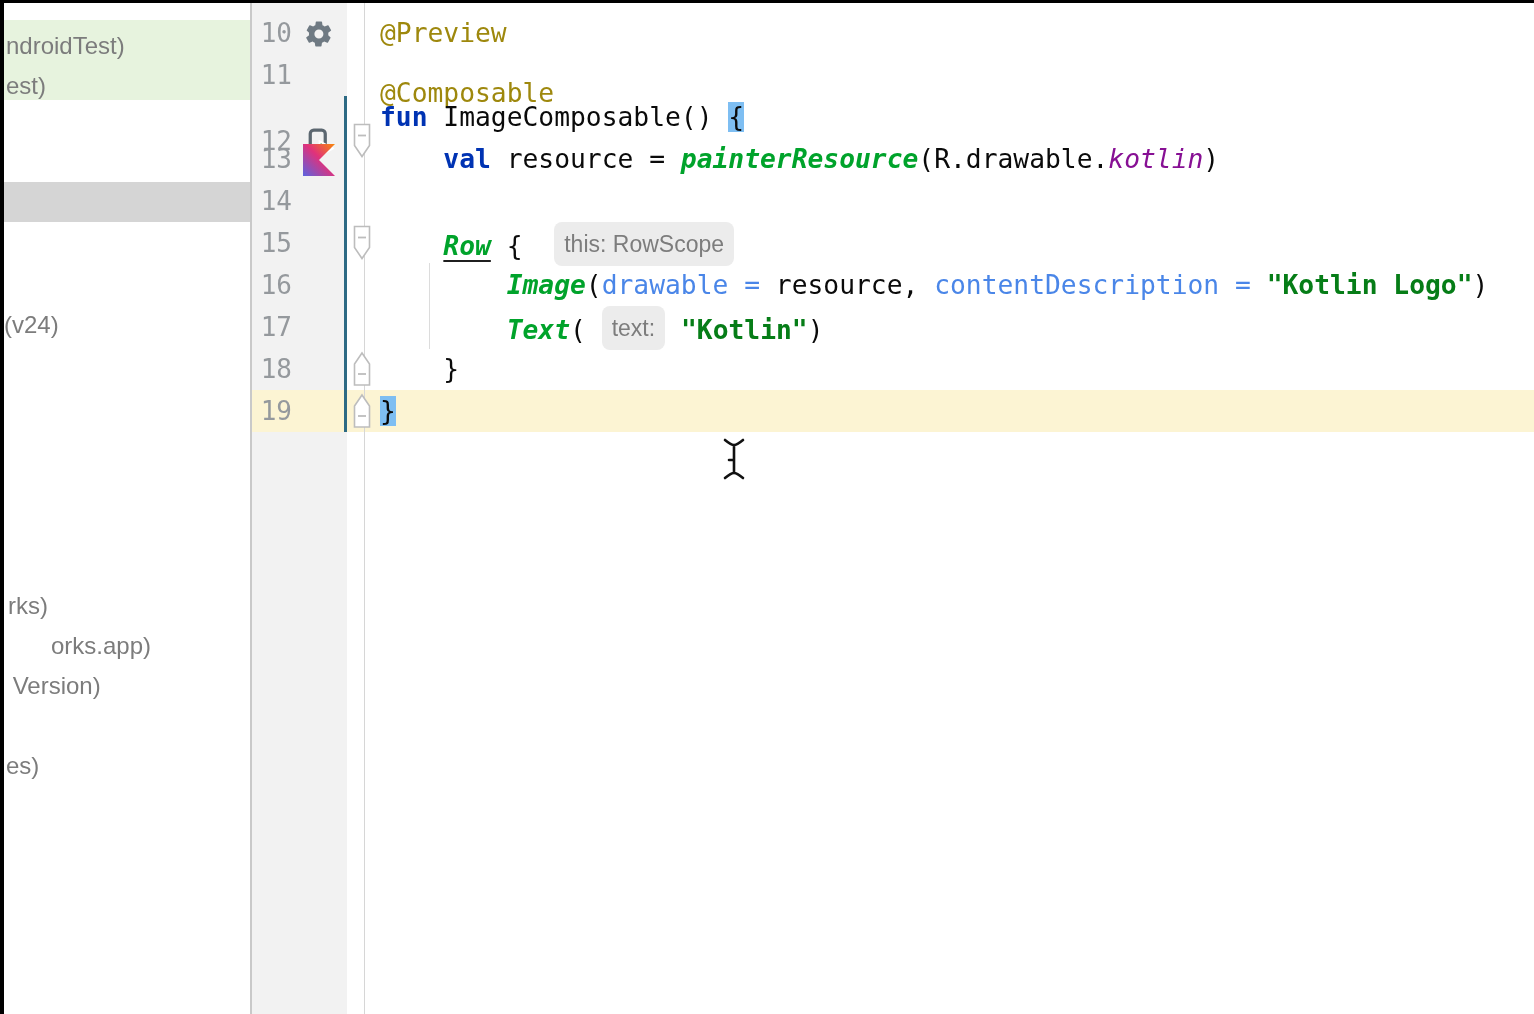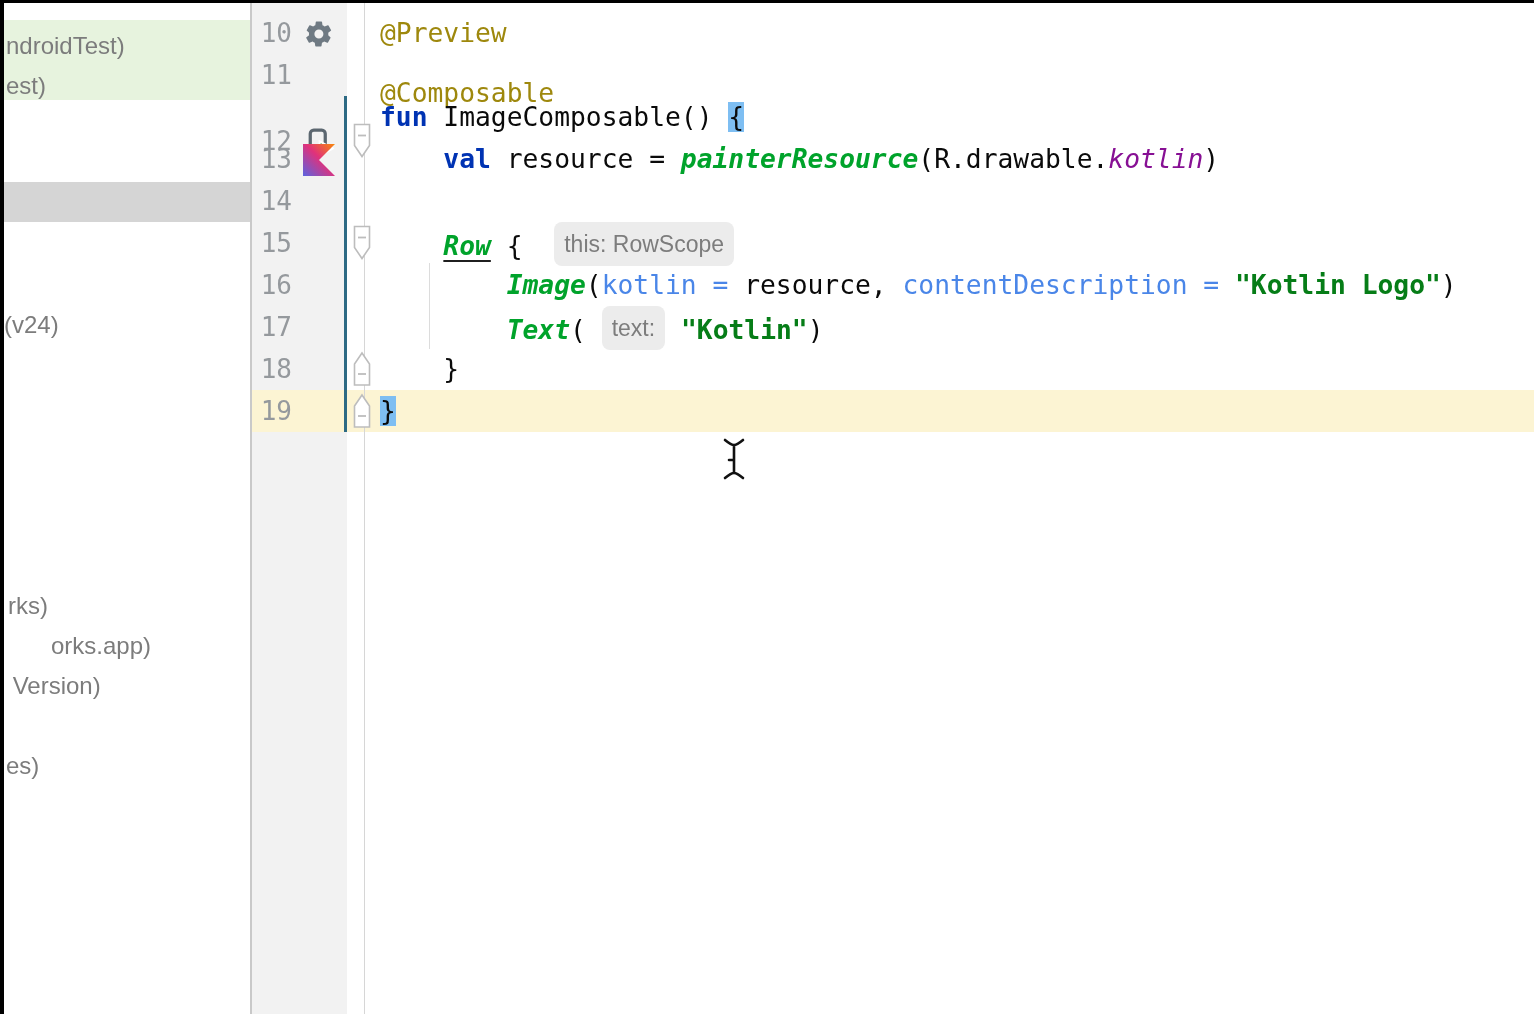--- a/index.html
+++ b/index.html
@@ -146,21 +146,21 @@
           </svg></span>
       </div>
     </div>
   <div id="code-lines">
       <div class="c-row" style="top: 12px;"><span class="seg seg-ann">@Preview</span></div>
       <div class="c-row" style="top: 72px;"><span class="seg seg-ann">@Composable</span></div>
       <div class="c-row" style="top: 96px;"><span class="seg seg-kw">fun</span><span class="seg seg-plain"> ImageComposable() </span><span class="seg seg-plain seg-hl">{</span></div>
       <div class="c-row" style="top: 138px;"><span class="seg seg-plain">    </span><span class="seg seg-kw">val</span><span class="seg seg-plain"> resource = </span><span class="seg seg-fnc">painterResource</span><span class="seg seg-plain">(R.drawable.</span><span class="seg seg-field">kotlin</span><span class="seg seg-plain">)</span></div>
       <div class="c-row" style="top: 180px;"></div>
       <div class="c-row" style="top: 222px;"><span class="seg seg-plain">    </span><span class="seg seg-fnc seg-und">Row</span><span class="seg seg-plain"> </span><span class="seg seg-plain">{</span><span class="seg seg-plain">  </span><span class="hint-pill">this: RowScope</span></div>
-      <div class="c-row" style="top: 264px;"><span class="seg seg-plain">        </span><span class="seg seg-fnc">Image</span><span class="seg seg-plain">(</span><span class="seg seg-named">kotlin = </span><span class="seg seg-plain">resource, </span><span class="seg seg-named">contentDescription = </span><span class="seg seg-str">"Kotlin Logo"</span><span class="seg seg-plain">)</span></div>
+      <div class="c-row" style="top: 264px;"><span class="seg seg-plain">        </span><span class="seg seg-fnc">Image</span><span class="seg seg-plain">(</span><span class="seg seg-named">drawable = </span><span class="seg seg-plain">resource, </span><span class="seg seg-named">contentDescription = </span><span class="seg seg-str">"Kotlin Logo"</span><span class="seg seg-plain">)</span></div>
       <div class="c-row" style="top: 306px;"><span class="seg seg-plain">        </span><span class="seg seg-fnc">Text</span><span class="seg seg-plain">( </span><span class="hint-pill">text:</span><span class="seg seg-plain"> </span><span class="seg seg-str">"Kotlin"</span><span class="seg seg-plain">)</span></div>
       <div class="c-row" style="top: 348px;"><span class="seg seg-plain">    }</span></div>
       <div class="c-row" style="top: 390px;"><span class="seg seg-plain seg-hl">}</span></div>
     </div>
 
   <div class="mouse-cursor">
     <svg width="28" height="44" viewBox="0 0 28 44">
       <path d="M5,3 Q11,8 14,8 Q17,8 23,3 M14,8 L14,36 M5,41 Q11,36 14,36 Q17,36 23,41 M9,23 L14,23" fill="none" stroke="#111" stroke-width="2.6" stroke-linecap="round"></path>
     </svg>
   </div>

